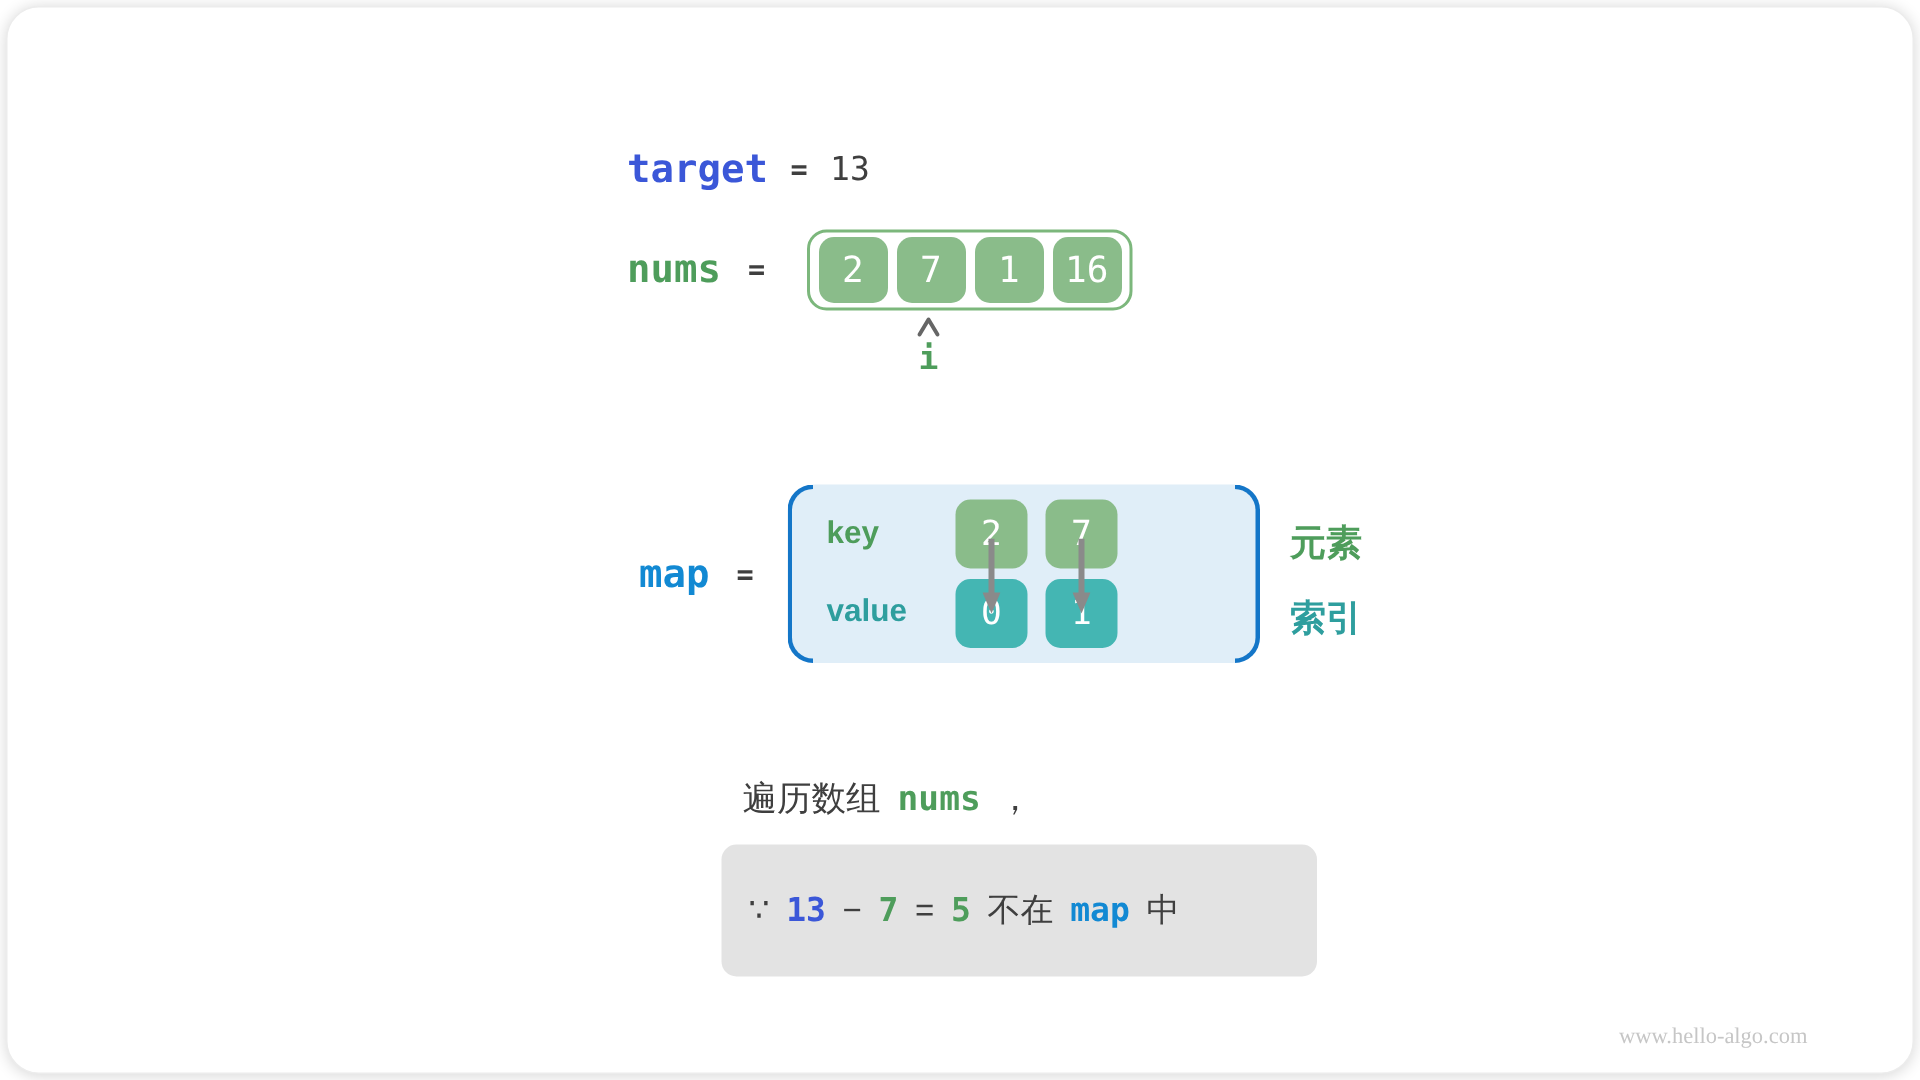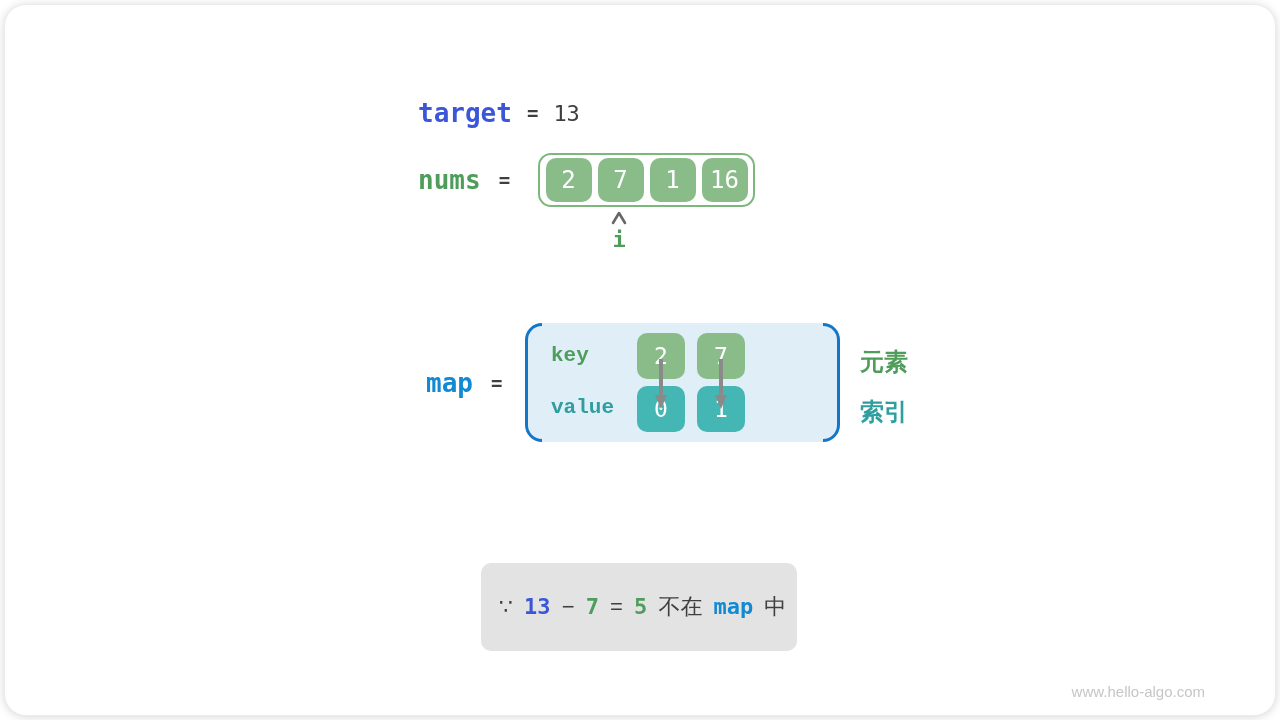--- a/index.html
+++ b/index.html
@@ -52,21 +52,21 @@
   .map-label{position:absolute;left:421px;top:318px;height:119px;display:flex;align-items:center;gap:18px;}
   .map-label .name{color:var(--azure);}
   .map-box{
     position:absolute;left:520px;top:318px;width:315px;height:119px;
     background:var(--map_bg);border-radius:18px;
   }
   .bracket{position:absolute;top:0;bottom:0;width:17px;border:3px solid var(--bracket);}
   .bracket.left{left:0;border-right:none;border-radius:18px 0 0 18px;}
   .bracket.right{right:0;border-left:none;border-radius:0 18px 18px 0;}
   .map-row-label{
-    position:absolute;left:26px;font-family:Liberation Mono, monospace;
+    position:absolute;left:26px;font-family:Liberation Sans, sans-serif;
     font-weight:bold;font-size:21px;
   }
   .map-row-label.key{top:21px;color:var(--green);}
   .map-row-label.value{top:73px;color:var(--teal);text-align:right;}
   .map-cell{
     position:absolute;width:48px;height:46px;border-radius:10px;color:#fff;
     font-family:"DejaVu Sans Mono","Liberation Mono",monospace;font-size:23px;
     display:flex;align-items:center;justify-content:center;
   }
   .map-cell.k{background:var(--box_green);top:10px;}
@@ -75,33 +75,33 @@
   .kv-arrow{position:absolute;top:36px;}
   .kv-arrow.a0{left:130px;} .kv-arrow.a1{left:190px;}
 
   .side-label{position:absolute;left:855px;font-weight:bold;font-size:24px;}
   .side-label.el{top:341px;color:var(--green);text-align:right;}
   .side-label.ix{top:391px;color:var(--teal);font-family:Liberation Mono, monospace;}
 
   
   .caption{position:absolute;left:490px;top:512px;font-size:23px;color:var(--dark);}
   .note-box{
-    position:absolute;left:476px;top:558px;width:316px;height:88px;
+    position:absolute;left:476px;top:558px;width:397px;height:88px;
     background:var(--note_bg);border-radius:10px;
     display:flex;flex-direction:column;justify-content:center;gap:5px;
     padding:6px 18px;font-size:22px;color:var(--dark);
   }
   .note-line{white-space:nowrap;}
   .seg-indigo{color:var(--indigo);font-family:"DejaVu Sans Mono","Liberation Mono",monospace;font-weight:bold;margin:0 5px;}
   .seg-green{color:var(--green);font-family:"DejaVu Sans Mono","Liberation Mono",monospace;font-weight:bold;margin:0 5px;}
   .seg-azure{color:var(--azure);font-family:"DejaVu Sans Mono","Liberation Mono",monospace;font-weight:bold;margin:0 5px;}
 
   .watermark{
     position:absolute;right:70px;top:678px;
-    font-family:Liberation Sans, sans-serif;
+    font-family:Liberation Serif, serif;
     font-size:15px;color:var(--watermark);
   }
 </style>
 </head>
 <body>
 
 <div class="card">
 
   <div class="target-row">
     <span class="code-label name">target</span>
@@ -150,19 +150,20 @@
     </svg>
     <svg class="kv-arrow a1" width="12" height="52" viewBox="0 0 12 52">
       <line x1="6" y1="0" x2="6" y2="38" stroke="#8a8a8a" stroke-width="4"></line>
       <polygon points="0,36 12,36 6,50" fill="#8a8a8a"></polygon>
     </svg>
   </div>
 
   <div class="side-label el">元素</div>
   <div class="side-label ix">索引</div>
 
+  <div class="caption"><span>遍历数组 </span><span class="seg-green">nums</span><span> ，</span></div>
 
   <div class="note-box">
     <div class="note-line"><span>∵ </span><span class="seg-indigo">13</span><span> − </span><span class="seg-green">7</span><span> = </span><span class="seg-green">5</span><span> 不在 </span><span class="seg-azure">map</span><span> 中</span></div>
   </div>
 
   <div class="watermark">www.hello-algo.com</div>
 </div>
 
 </body></html>

